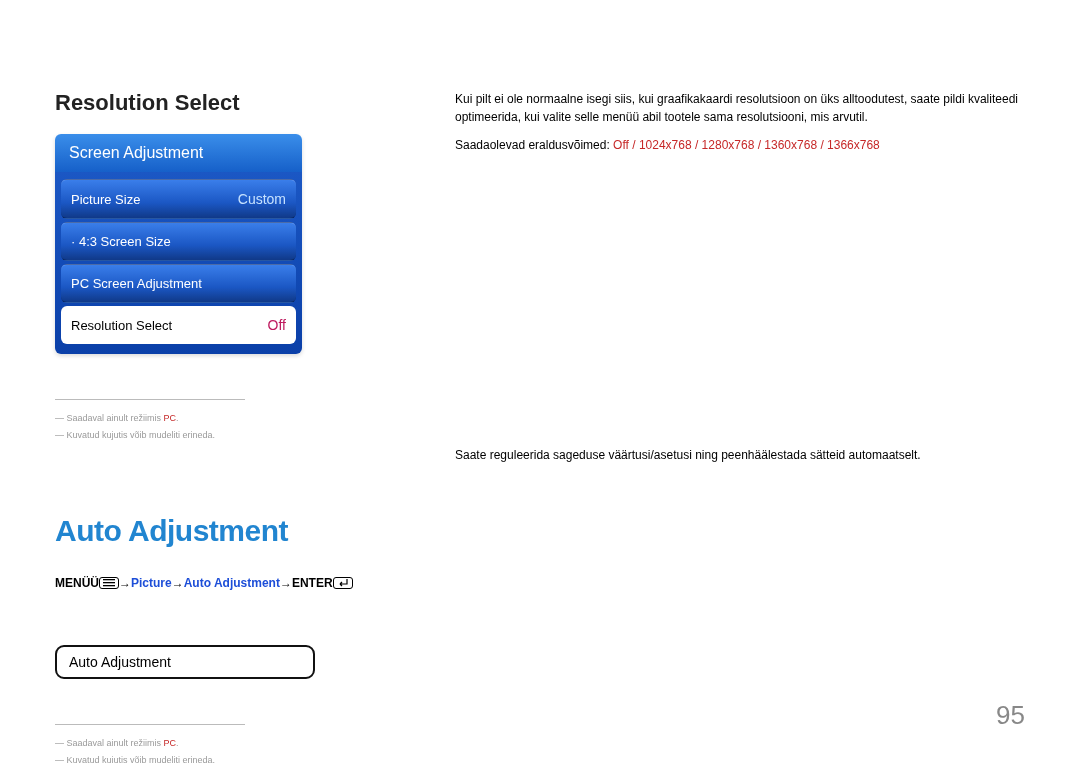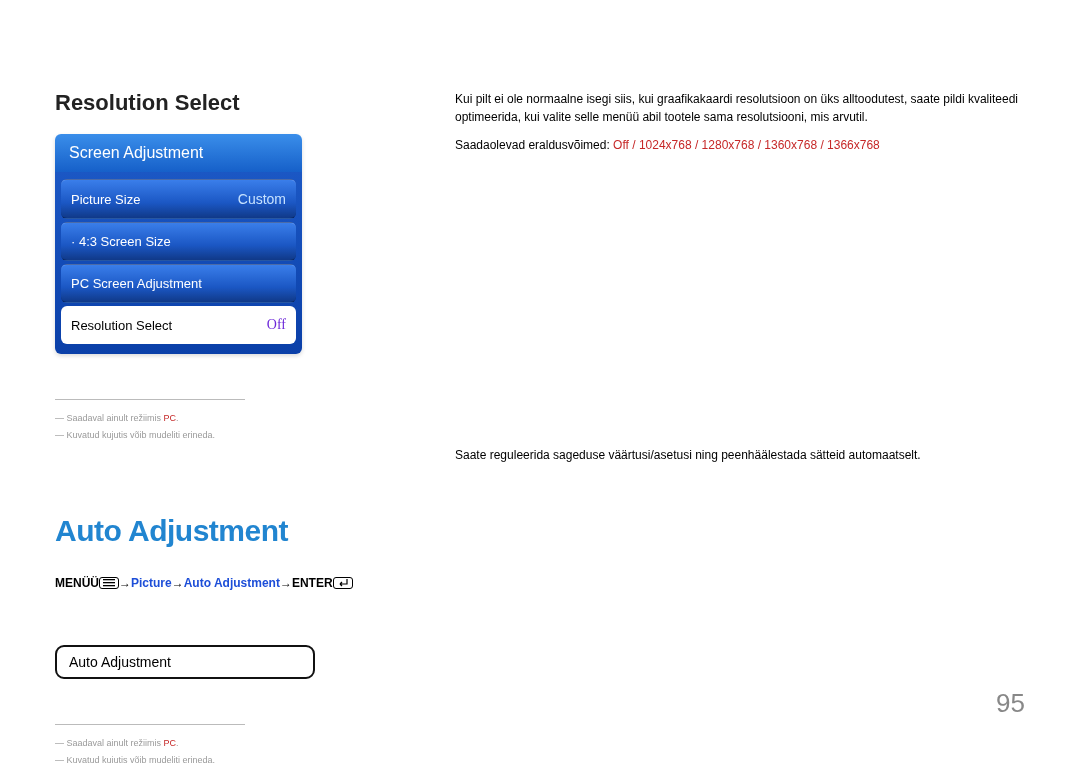--- a/index.html
+++ b/index.html
@@ -70,21 +70,21 @@
     border-top: 1px solid rgba(255,255,255,.25);
     border-bottom: 1px solid rgba(0,0,0,.3);
   }
   .menu-item.selected {
     background: #fff;
     color: #000;
     border: none;
   }
   .menu-item .label { }
   .menu-item .value { font-size: 14px; }
-  .menu-item.selected .value { color: #6d28d9; font-family: Liberation Serif, serif; }
+  .menu-item.selected .value { color: #be185d; }
   .menu-item .value.blue { color: #c6e2ff; }
   
   .footnotes {
     margin-top: 45px;
     border-top: 1px solid #bbb;
     padding-top: 10px;
     font-size: 9px;
     color: #9a9a9a;
     line-height: 1.9;
     width: 190px;
@@ -119,21 +119,21 @@
     width: 260px;
     border: 2px solid #111;
     border-radius: 9px;
     padding: 7px 12px;
     font-size: 14px;
     background:#fff;
   }
   
   .pagenum {
     position: absolute;
-    bottom: 44px;
+    bottom: 32px;
     right: 55px;
     font-size: 26px;
     color: #888;
     font-weight: 400;
   }
   .right-block-1 p { margin-bottom: 10px;}
   .right-block-2 {
     margin-top: 292px;
     font-size: 12px;
   }

